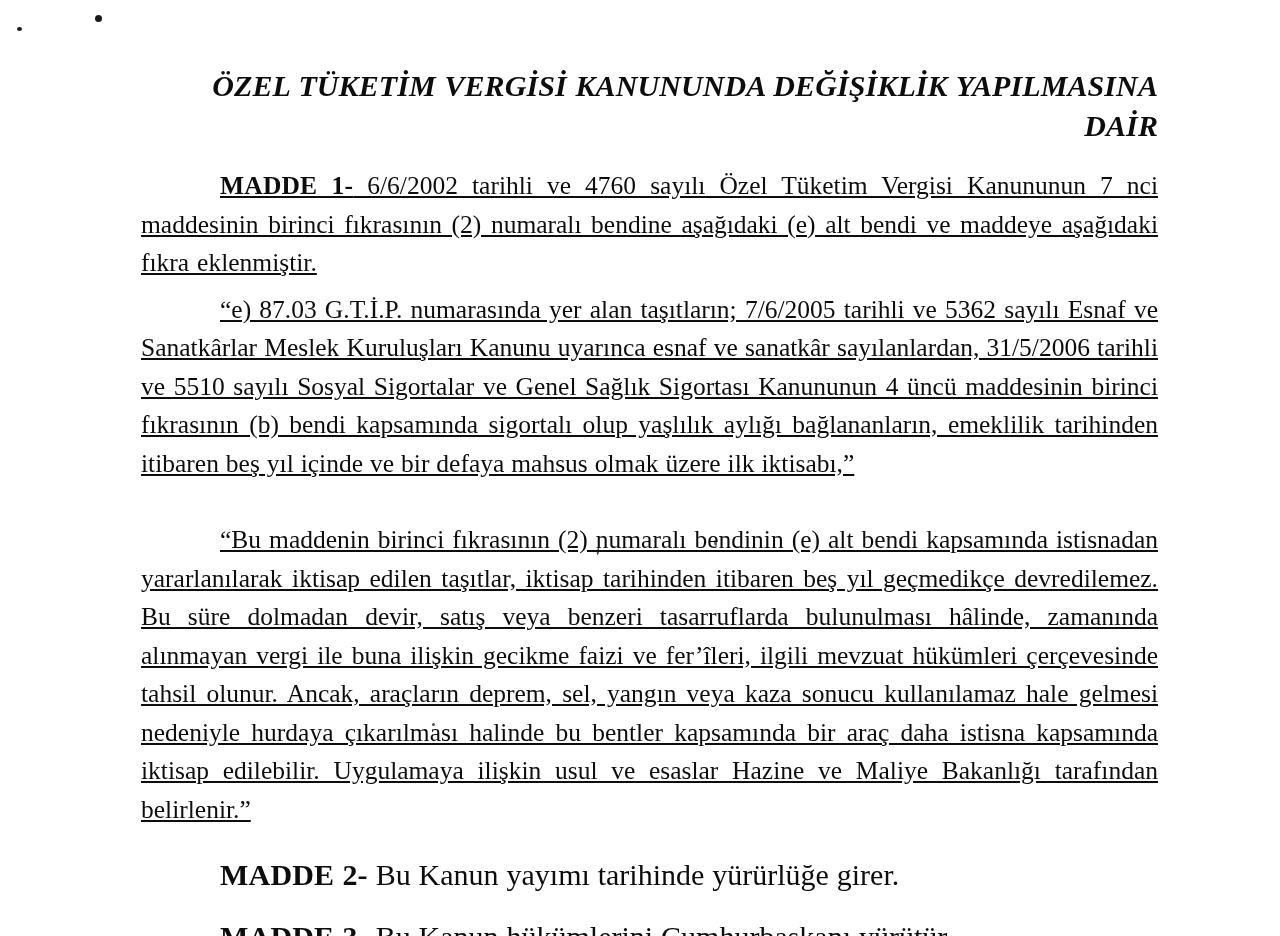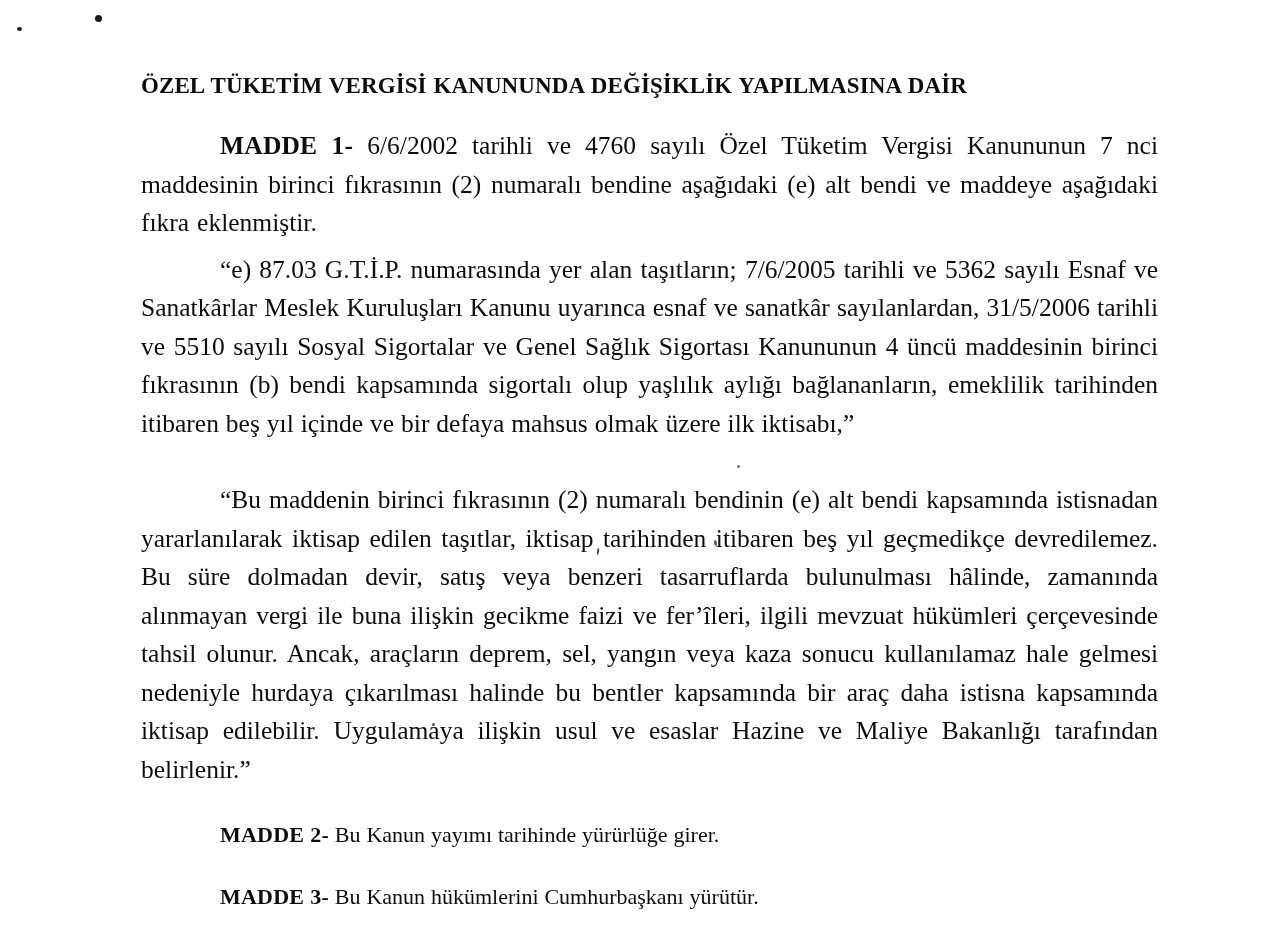--- a/index.html
+++ b/index.html
@@ -37,56 +37,58 @@
     left: 141px;
     top: 0;
     width: 1017px;   
     height: 936px;
   }
 
   
   .doc-title {
     margin: 0;
     padding-top: 66px;
-    text-align: left;
+    text-align: right;
     font-weight: bold;
-    font-size: 23px;
+    font-size: 30px;
     line-height: 40px;
     letter-spacing: 0.1px;
     word-spacing: 1px;
+    font-style: italic;
   }
   .title-line { display: block; }
   .title-line-2 { letter-spacing: 1.2px; }
 
   
   .para {
     margin: 0;
     text-align: justify;
     text-justify: inter-word;
     font-size: 25.5px;
     line-height: 38.5px;
     text-indent: 79px;
     hyphens: none;
+    text-decoration: underline;
   }
   .para + .para { margin-top: 19px; }
 
   #para-madde1 { margin-top: 21px; }
   #para-quote-e { margin-top: 8px; }
   #para-quote-bu { margin-top: 38px; }
 
   
   #para-madde1   { word-spacing: 1.6px; }
   #para-quote-e  { word-spacing: 0.6px; }
   #para-quote-bu { word-spacing: 0.4px; }
 
   
   .para-short {
     margin: 0;
     text-align: left;
-    font-size: 22px;
+    font-size: 30px;
     line-height: 38.5px;
     text-indent: 79px;
     word-spacing: 0.4px;
   }
   #para-madde2 { margin-top: 27px; }
   #para-madde3 { margin-top: 23px; }
 
   .madde-label {
     font-weight: bold;
     letter-spacing: 0.2px;

